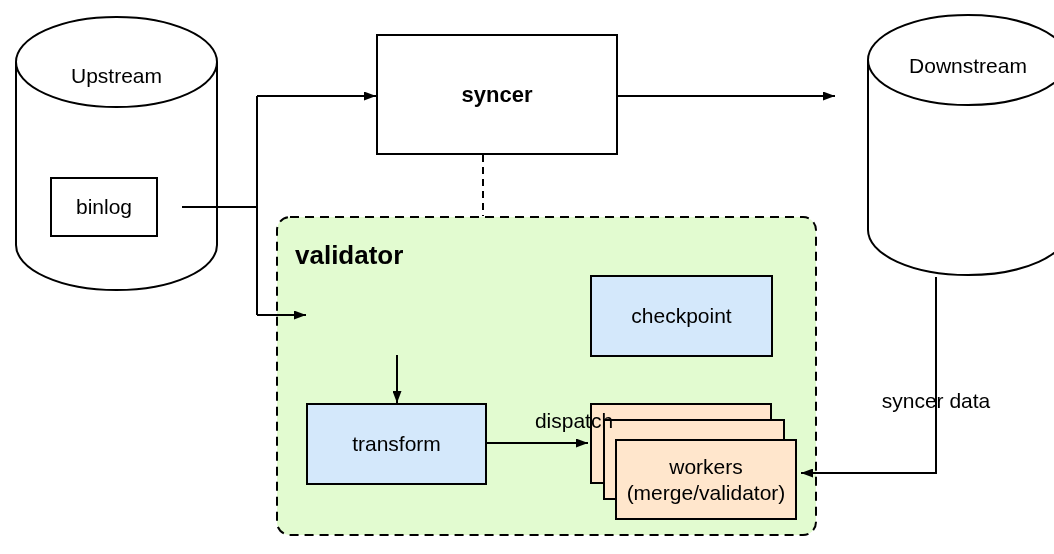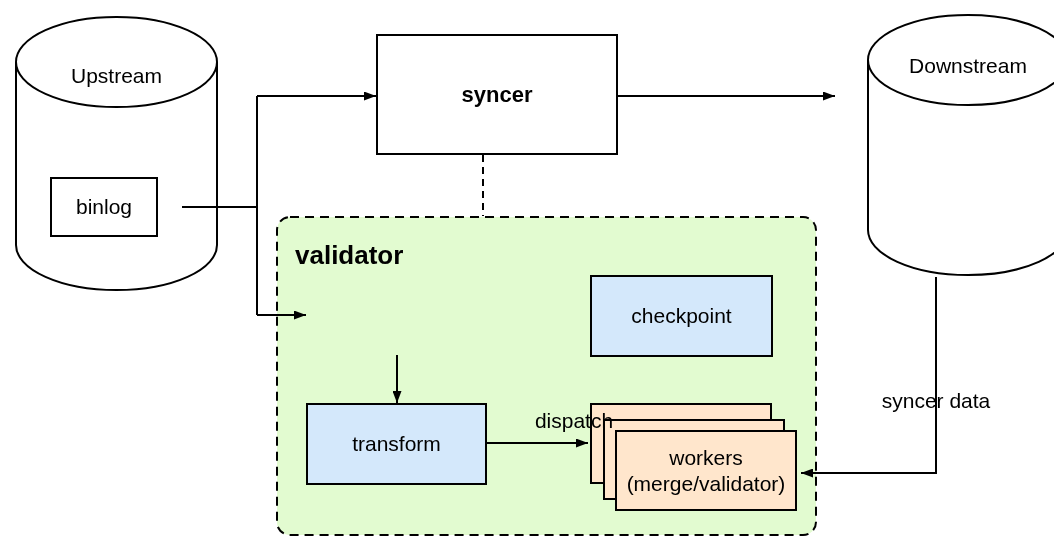--- a/index.html
+++ b/index.html
@@ -83,21 +83,21 @@
     display: flex;
     flex-direction: column;
     align-items: center;
     justify-content: center;
     text-align: center;
     font-size: 21px;
     line-height: 26px;
   }
   .worker-back   { left: 0;    top: 0; }
   .worker-middle { left: 13px; top: 16px; }
-  .worker-front  { left: 25px; top: 27px; }
+  .worker-front  { left: 25px; top: 36px; }
   .connector-layer {
     position: absolute;
     left: 0;
     top: 0;
     pointer-events: none;
   }
   .edge {
     stroke: var(--stroke-color, #000);
     stroke-width: 2;
     fill: none;

